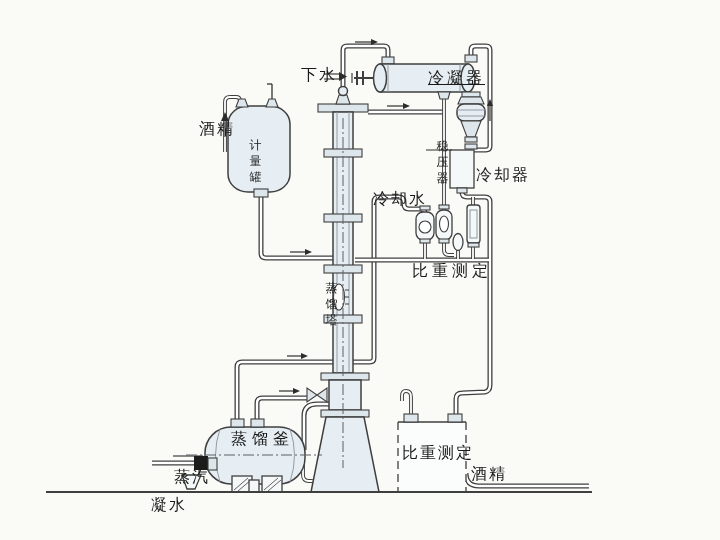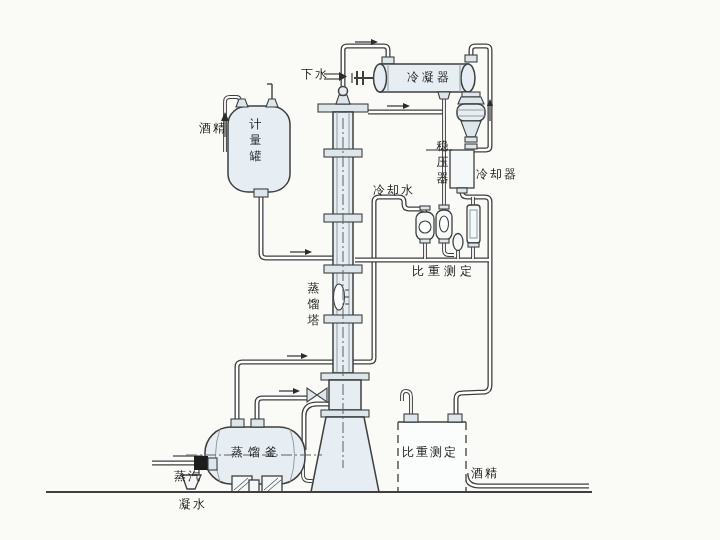--- a/index.html
+++ b/index.html
@@ -1,19 +1,19 @@
 <!DOCTYPE html>
 <html><head>
 <meta charset="utf-8">
 <style>
   html,body{margin:0;padding:0;background:#e9e9e6;}
   .stage{position:relative;width:720px;height:540px;background:var(--bg,#fafaf7);
          overflow:hidden;font-family:"DejaVu Sans",sans-serif;}
   .stage svg{position:absolute;left:0;top:0;}
-  .lbl{position:absolute;font-size:12px;color:var(--text,#1a1a1a);white-space:nowrap;
+  .lbl{position:absolute;font-size:16px;color:var(--text,#1a1a1a);white-space:nowrap;
        letter-spacing:2px;line-height:13px;}
   .vlbl{position:absolute;font-size:12px;color:var(--text,#1a1a1a);width:15px;
         line-height:16px;word-break:break-all;text-align:center;letter-spacing:0;}
   .ls3{letter-spacing:3px;} .ls4{letter-spacing:4px;font-family:Liberation Mono, monospace;} .ls5{letter-spacing:5px;}
   .pipe{fill:none;stroke:var(--line,#3f3f3f);stroke-width:5;stroke-linejoin:round;stroke-linecap:butt;}
   .pipe-inner{fill:none;stroke:#fff;stroke-width:2.4;stroke-linejoin:round;stroke-linecap:butt;}
   .thin.pipe{stroke-width:3.8;} .thin.pipe-inner{stroke-width:1.8;}
   .ln{stroke:var(--line,#3f3f3f);fill:none;}
   .vessel{fill:var(--vessel,#e7eef3);stroke:var(--line,#3f3f3f);stroke-width:1.5;}
   .wvessel{fill:#f4f8f9;stroke:var(--line,#3f3f3f);stroke-width:1.3;}
@@ -226,26 +226,26 @@
     <polygon class="arrow" points="339,72 339,81 347,76.5"></polygon>
 
     <line class="ln" x1="225" y1="137" x2="225" y2="121" stroke-width="1.2"></line>
     <polygon class="arrow" points="221,121 229,121 225,112"></polygon>
   </g>
 
   <line class="ln" x1="46" y1="492" x2="592" y2="492" stroke-width="1.8"></line>
 </svg>
 
   <div class="lbl" style="left:301px;top:68px;">下水</div>
-  <div class="lbl ls3" style="left:407px;top:71px;">冷凝器</div>
+  <div class="lbl ls3" style="left:428px;top:71px;text-decoration:underline;">冷凝器</div>
   <div class="vlbl" style="left:435px;top:138px;">稳压器</div>
-  <div class="lbl" style="left:373px;top:184px;">冷却水</div>
+  <div class="lbl" style="left:373px;top:192px;">冷却水</div>
   <div class="lbl" style="left:476px;top:168px;text-align:center;">冷却器</div>
   <div class="lbl ls4" style="left:412px;top:266px;">比重测定</div>
   <div class="lbl" style="left:199px;top:122px;">酒精</div>
-  <div class="vlbl" style="left:248px;top:116px;">计量罐</div>
-  <div class="vlbl" style="left:306px;top:280px;">蒸馏塔</div>
-  <div class="lbl ls5" style="left:231px;top:446px;">蒸馏釜</div>
+  <div class="vlbl" style="left:248px;top:137px;">计量罐</div>
+  <div class="vlbl" style="left:324px;top:280px;">蒸馏塔</div>
+  <div class="lbl ls5" style="left:231px;top:432px;">蒸馏釜</div>
   <div class="lbl" style="left:174px;top:440px;margin-top:30px;">蒸汽</div>
-  <div class="lbl" style="left:151px;top:498px;margin-left:28px;">凝水</div>
+  <div class="lbl" style="left:151px;top:498px;">凝水</div>
   <div class="lbl" style="left:402px;top:446px;">比重测定</div>
   <div class="lbl" style="left:471px;top:467px;">酒精</div>
 </div>
 
 </body></html>

